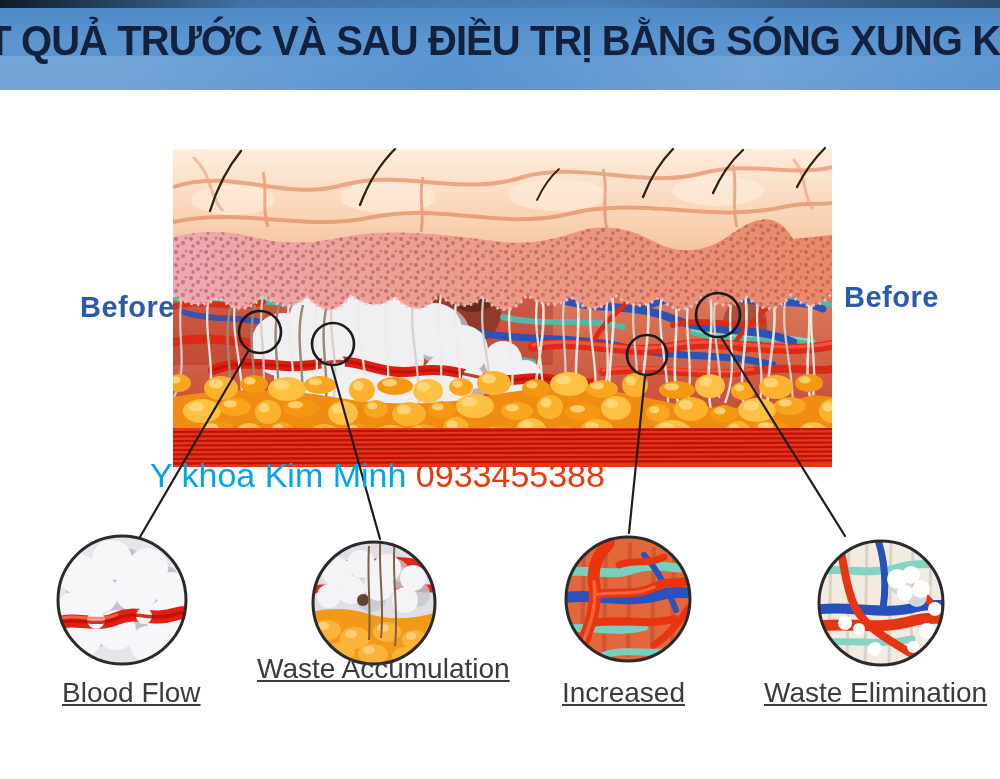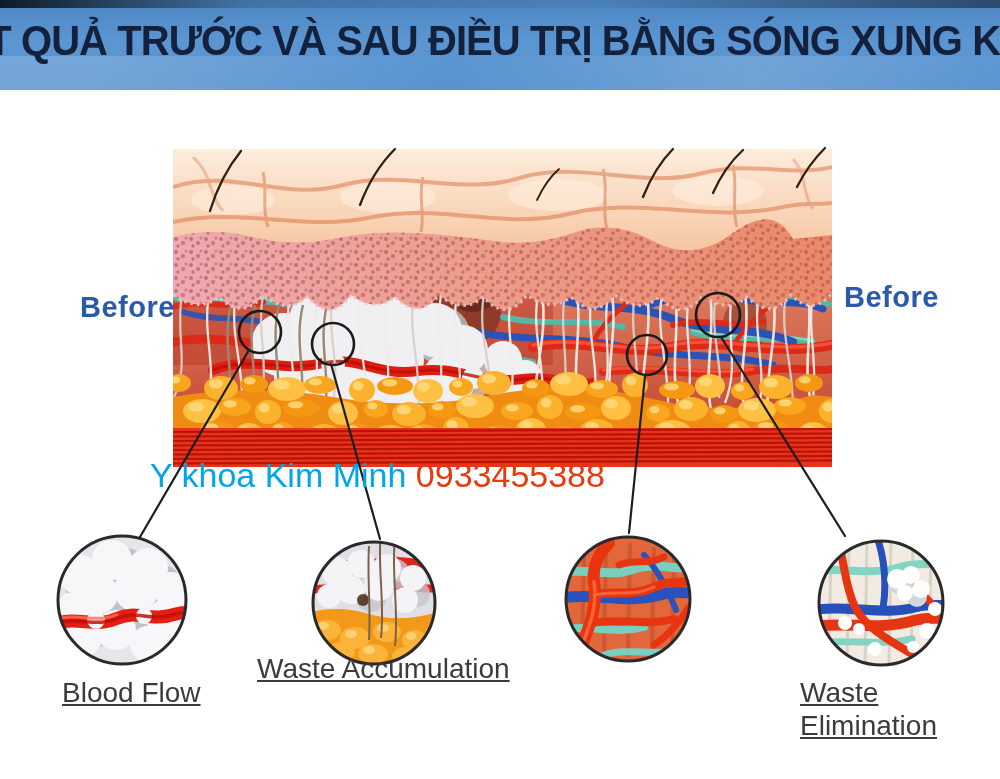--- a/index.html
+++ b/index.html
@@ -37,21 +37,21 @@
   .co1{left:54px;top:532px;width:136px;height:136px;}
   .co2{left:309px;top:538px;width:130px;height:130px;}
   .co3{left:562px;top:533px;width:132px;height:132px;}
   .co4{left:815px;top:537px;width:132px;height:132px;}
 
   
   .caption{position:absolute;color:#3b3b3b;font-size:28px;line-height:33px;z-index:6;text-decoration:underline;}
   .cap1{left:62px;top:676px;}
   .cap2{left:257px;top:652px;}
   .cap3{left:562px;top:676px;}
-  .cap4{left:800px;top:676px;}
+  .cap4{left:764px;top:676px;}
 </style>
 </head>
 <body>
 
 <div id="page">
 
   <div class="header">
     <div class="header-title">KẾT QUẢ TRƯỚC VÀ SAU ĐIỀU TRỊ BẰNG SÓNG XUNG KÍCH</div>
   </div>
 
@@ -574,18 +574,19 @@
     <span class="wm-phone">0933455388</span>
   </div>
 
   <div class="caption cap1">
     <div>Blood Flow</div>
   </div>
   <div class="caption cap2">
     <div>Waste Accumulation</div>
   </div>
   <div class="caption cap3">
+    <div>Increased</div>
   </div>
   <div class="caption cap4">
     <div>Waste Elimination</div>
   </div>
 
 </div>
 
 </body></html>

